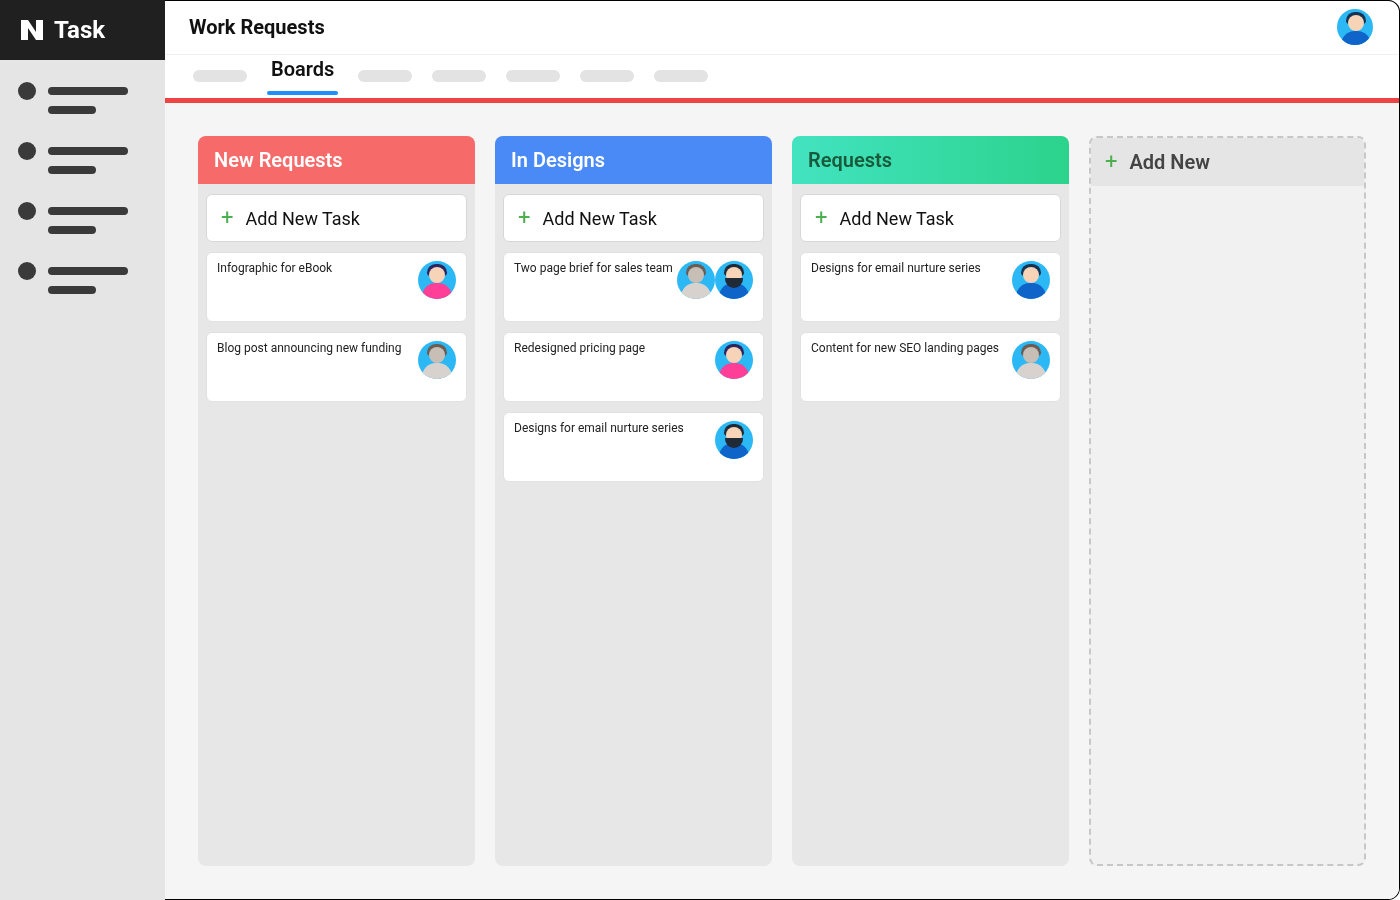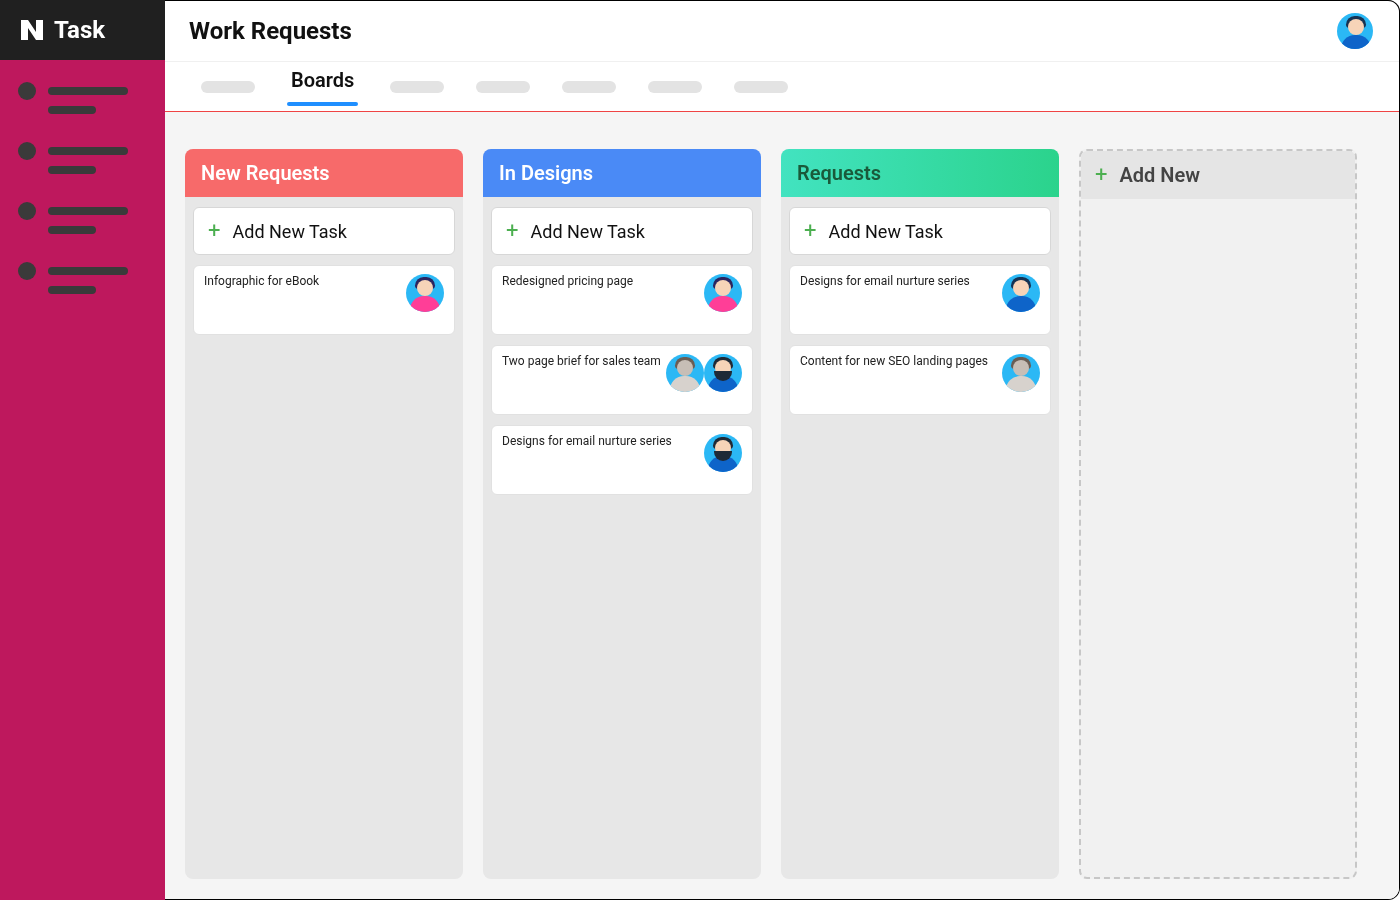--- a/index.html
+++ b/index.html
@@ -13,21 +13,21 @@
     overflow: hidden;
     position: relative;
   }
 
   
   .sidebar {
     position: absolute;
     left: 0; top: 0;
     width: 165px;
     height: 900px;
-    background: #be185d;
+    background: #e5e5e5;
     display: flex;
     flex-direction: column;
   }
   .sidebar-logo {
     height: 60px;
     background: #202020;
     display: flex;
     align-items: center;
     padding-left: 18px;
     gap: 8px;
@@ -81,32 +81,32 @@
   }
 
   .topbar {
     height: 60px;
     display: flex;
     align-items: center;
     justify-content: space-between;
     padding: 0 26px 0 24px;
   }
   .page-title {
-    font-size: 24px;
+    font-size: 20px;
     font-weight: 700;
     color: #111;
   }
 
   .tabstrip {
     height: 50px;
     border-top: 1px solid #f0f0f0;
     display: flex;
     align-items: center;
-    gap: 32px;
-    padding-left: 36px;
+    gap: 20px;
+    padding-left: 28px;
   }
   .tab-pill {
     width: 54px; height: 12px; border-radius: 6px; background:#e3e3e3;
   }
   .tab-active {
     font-size: 20px;
     font-weight: 600;
     color:#111;
     position: relative;
     padding: 0 4px 14px 4px;
@@ -117,25 +117,25 @@
     left:0; right:0; bottom:0;
     height:4px;
     background:#1f8fff;
     border-radius:2px;
   }
 
   
   .board-area {
     flex: 1 1 auto;
     background: #f5f5f5;
-    border-top: 1px solid #ef4444;
-    padding: 20px;
+    border-top: 5px solid #ef4444;
+    padding: 33px;
     display: flex;
     gap: 20px;
-    align-items: flex-end;
+    align-items: center;
   }
 
   .column {
     width: 278px;
     background: #e7e7e7;
     border-radius: 8px;
     display: flex;
     flex-direction: column;
     height: 730px;
   }
@@ -348,49 +348,59 @@
         <div class="task-card">
           <div class="task-title">Infographic for eBook</div>
           <div class="task-avatars">
             <div class="avatar-circle pink">
                 <div class="hair"></div>
                 <div class="head"></div>
                 <div class="body"></div>
               </div>
           </div>
         </div>
+        <div class="task-card">
+          <div class="task-title">Blog post announcing new funding</div>
+          <div class="task-avatars">
+            <div class="avatar-circle grey">
+                <div class="hair"></div>
+                <div class="head"></div>
+                <div class="body"></div>
+              </div>
+          </div>
+        </div>
       </div>
     </section>
 
     <section class="column">
       <div class="col-header blue">In Designs</div>
       <div class="col-body">
         <div class="add-task-btn">
           <span class="plus-icon">+</span>
           <span>Add New Task</span>
         </div>
         <div class="task-card">
+          <div class="task-title">Two page brief for sales team</div>
+          <div class="task-avatars">
+            <div class="avatar-circle grey">
+                <div class="hair"></div>
+                <div class="head"></div>
+                <div class="body"></div>
+              </div>
+            <div class="avatar-circle beard">
+                <div class="hair"></div>
+                <div class="head"></div>
+                <div class="body"></div>
+              </div>
+          </div>
+        </div>
+        <div class="task-card">
           <div class="task-title">Redesigned pricing page</div>
           <div class="task-avatars">
             <div class="avatar-circle pink">
-                <div class="hair"></div>
-                <div class="head"></div>
-                <div class="body"></div>
-              </div>
-          </div>
-        </div>
-        <div class="task-card">
-          <div class="task-title">Two page brief for sales team</div>
-          <div class="task-avatars">
-            <div class="avatar-circle grey">
-                <div class="hair"></div>
-                <div class="head"></div>
-                <div class="body"></div>
-              </div>
-            <div class="avatar-circle beard">
                 <div class="hair"></div>
                 <div class="head"></div>
                 <div class="body"></div>
               </div>
           </div>
         </div>
         <div class="task-card">
           <div class="task-title">Designs for email nurture series</div>
           <div class="task-avatars">
             <div class="avatar-circle beard">

